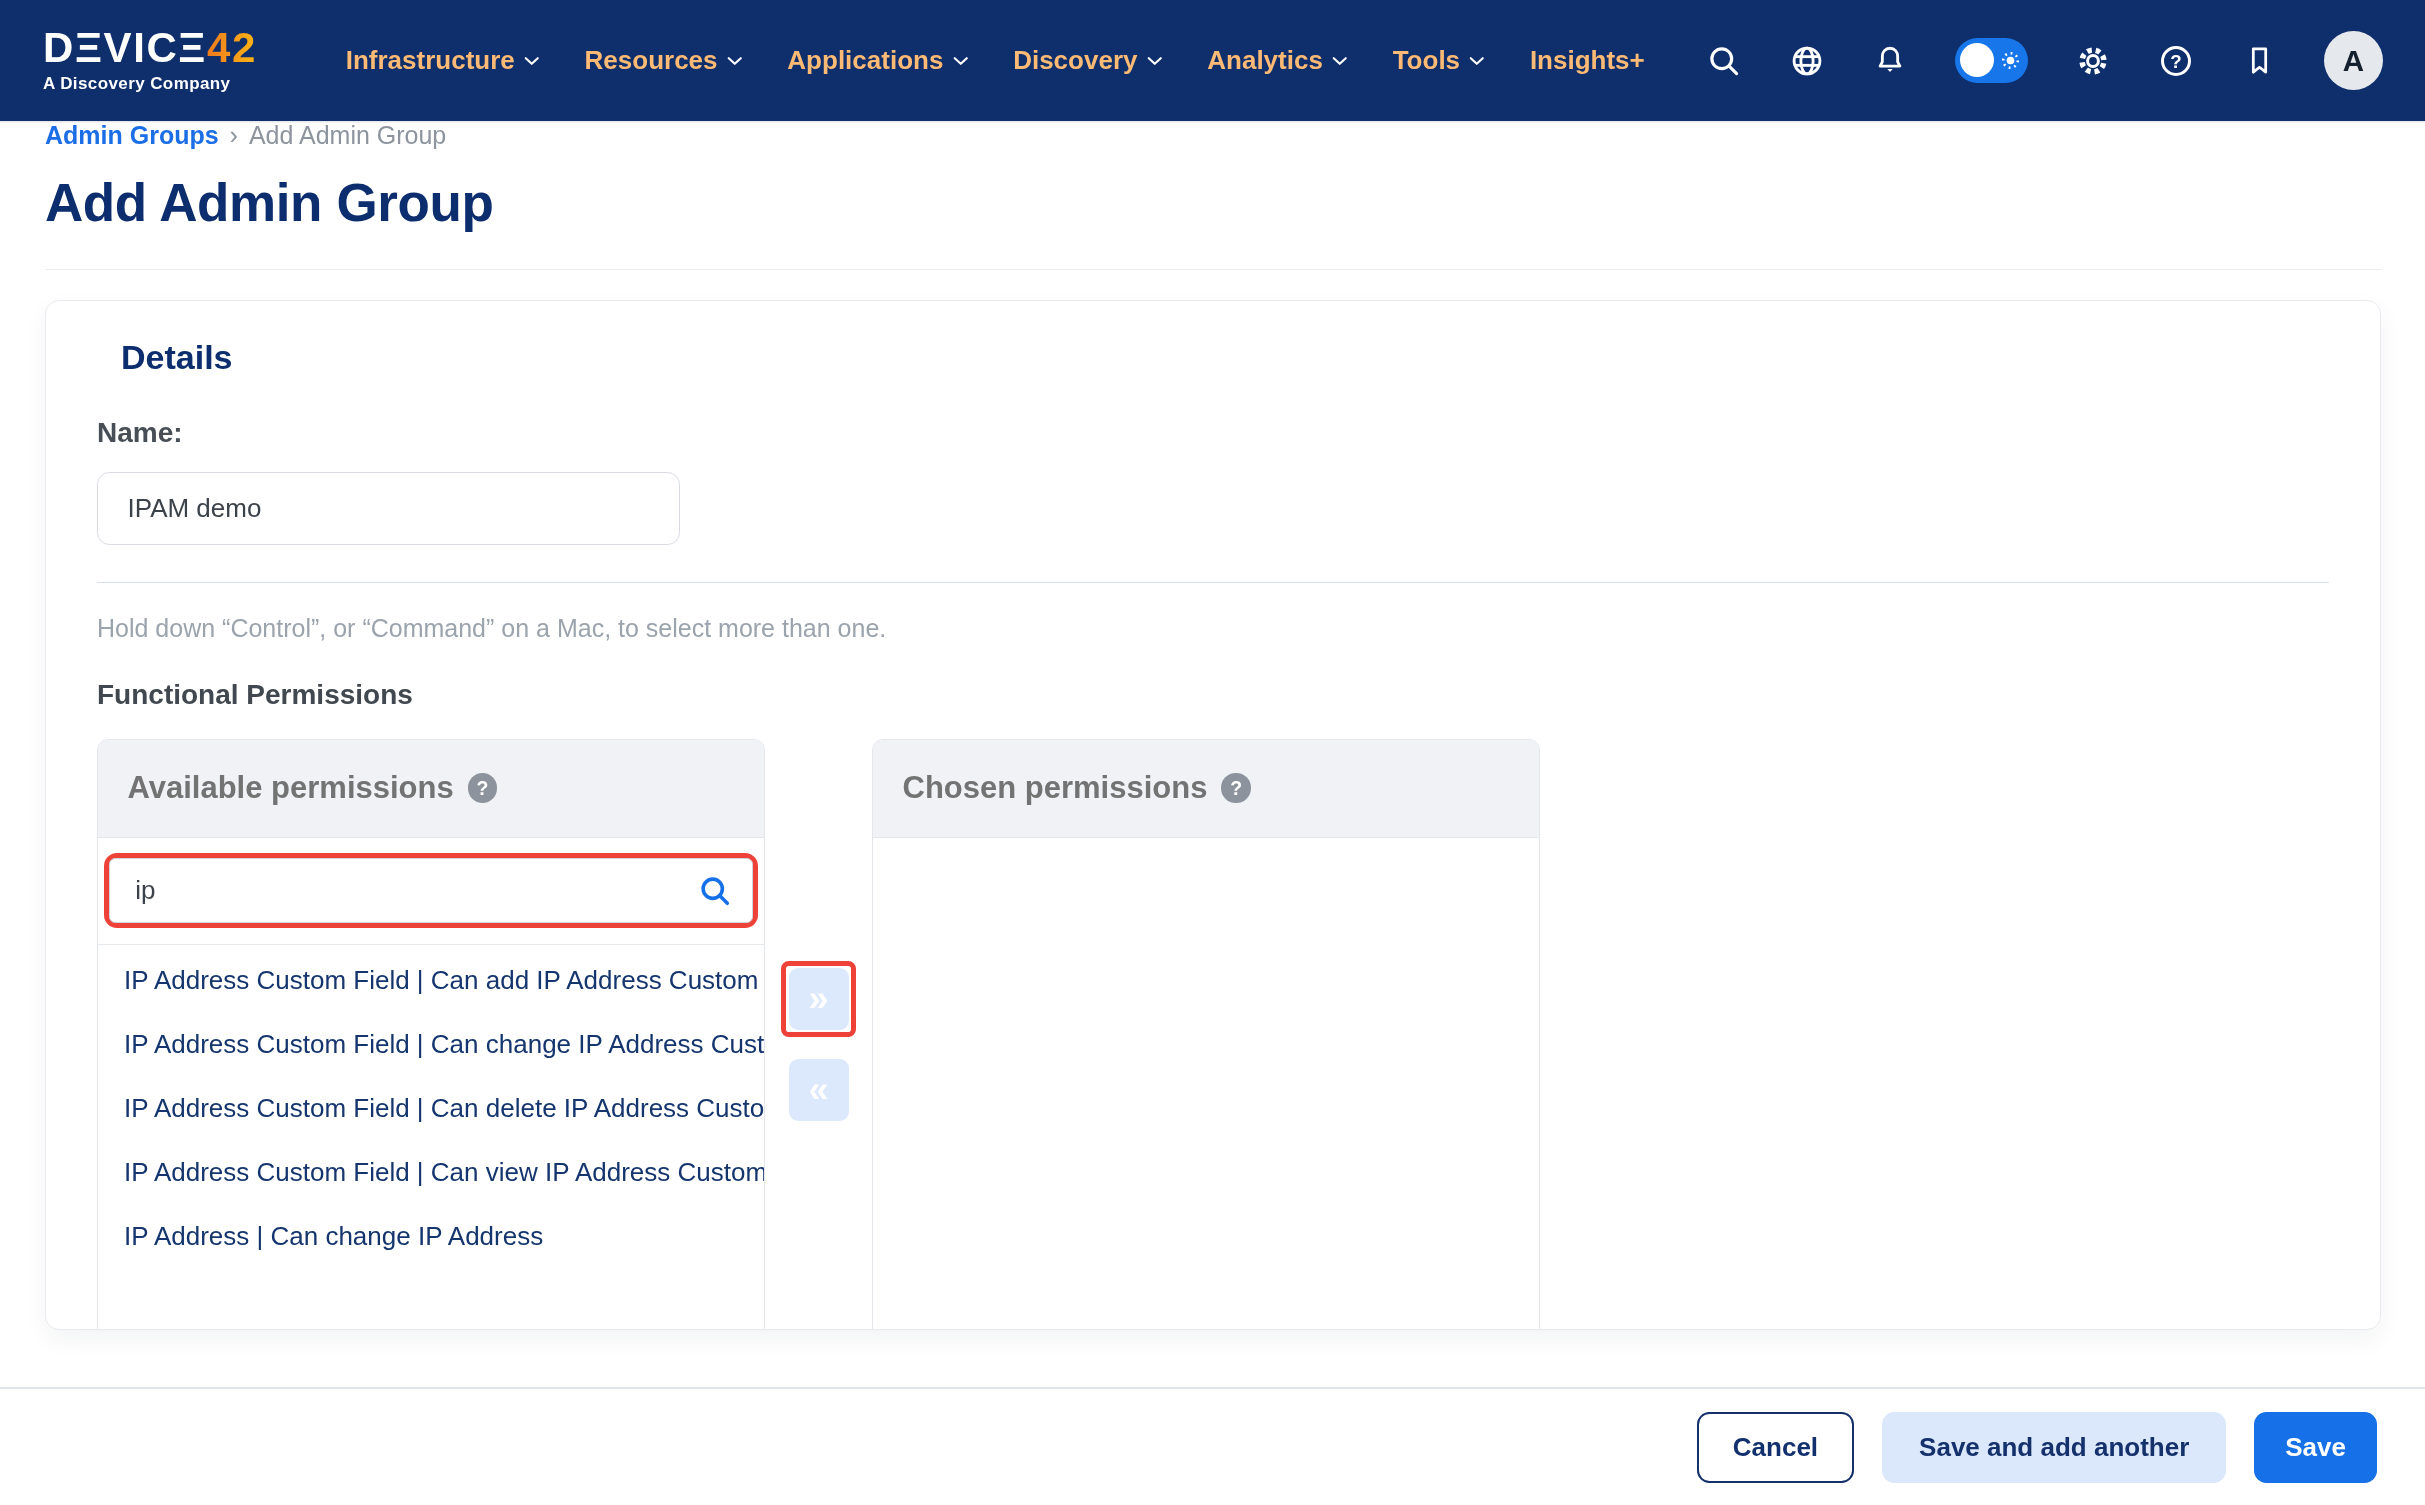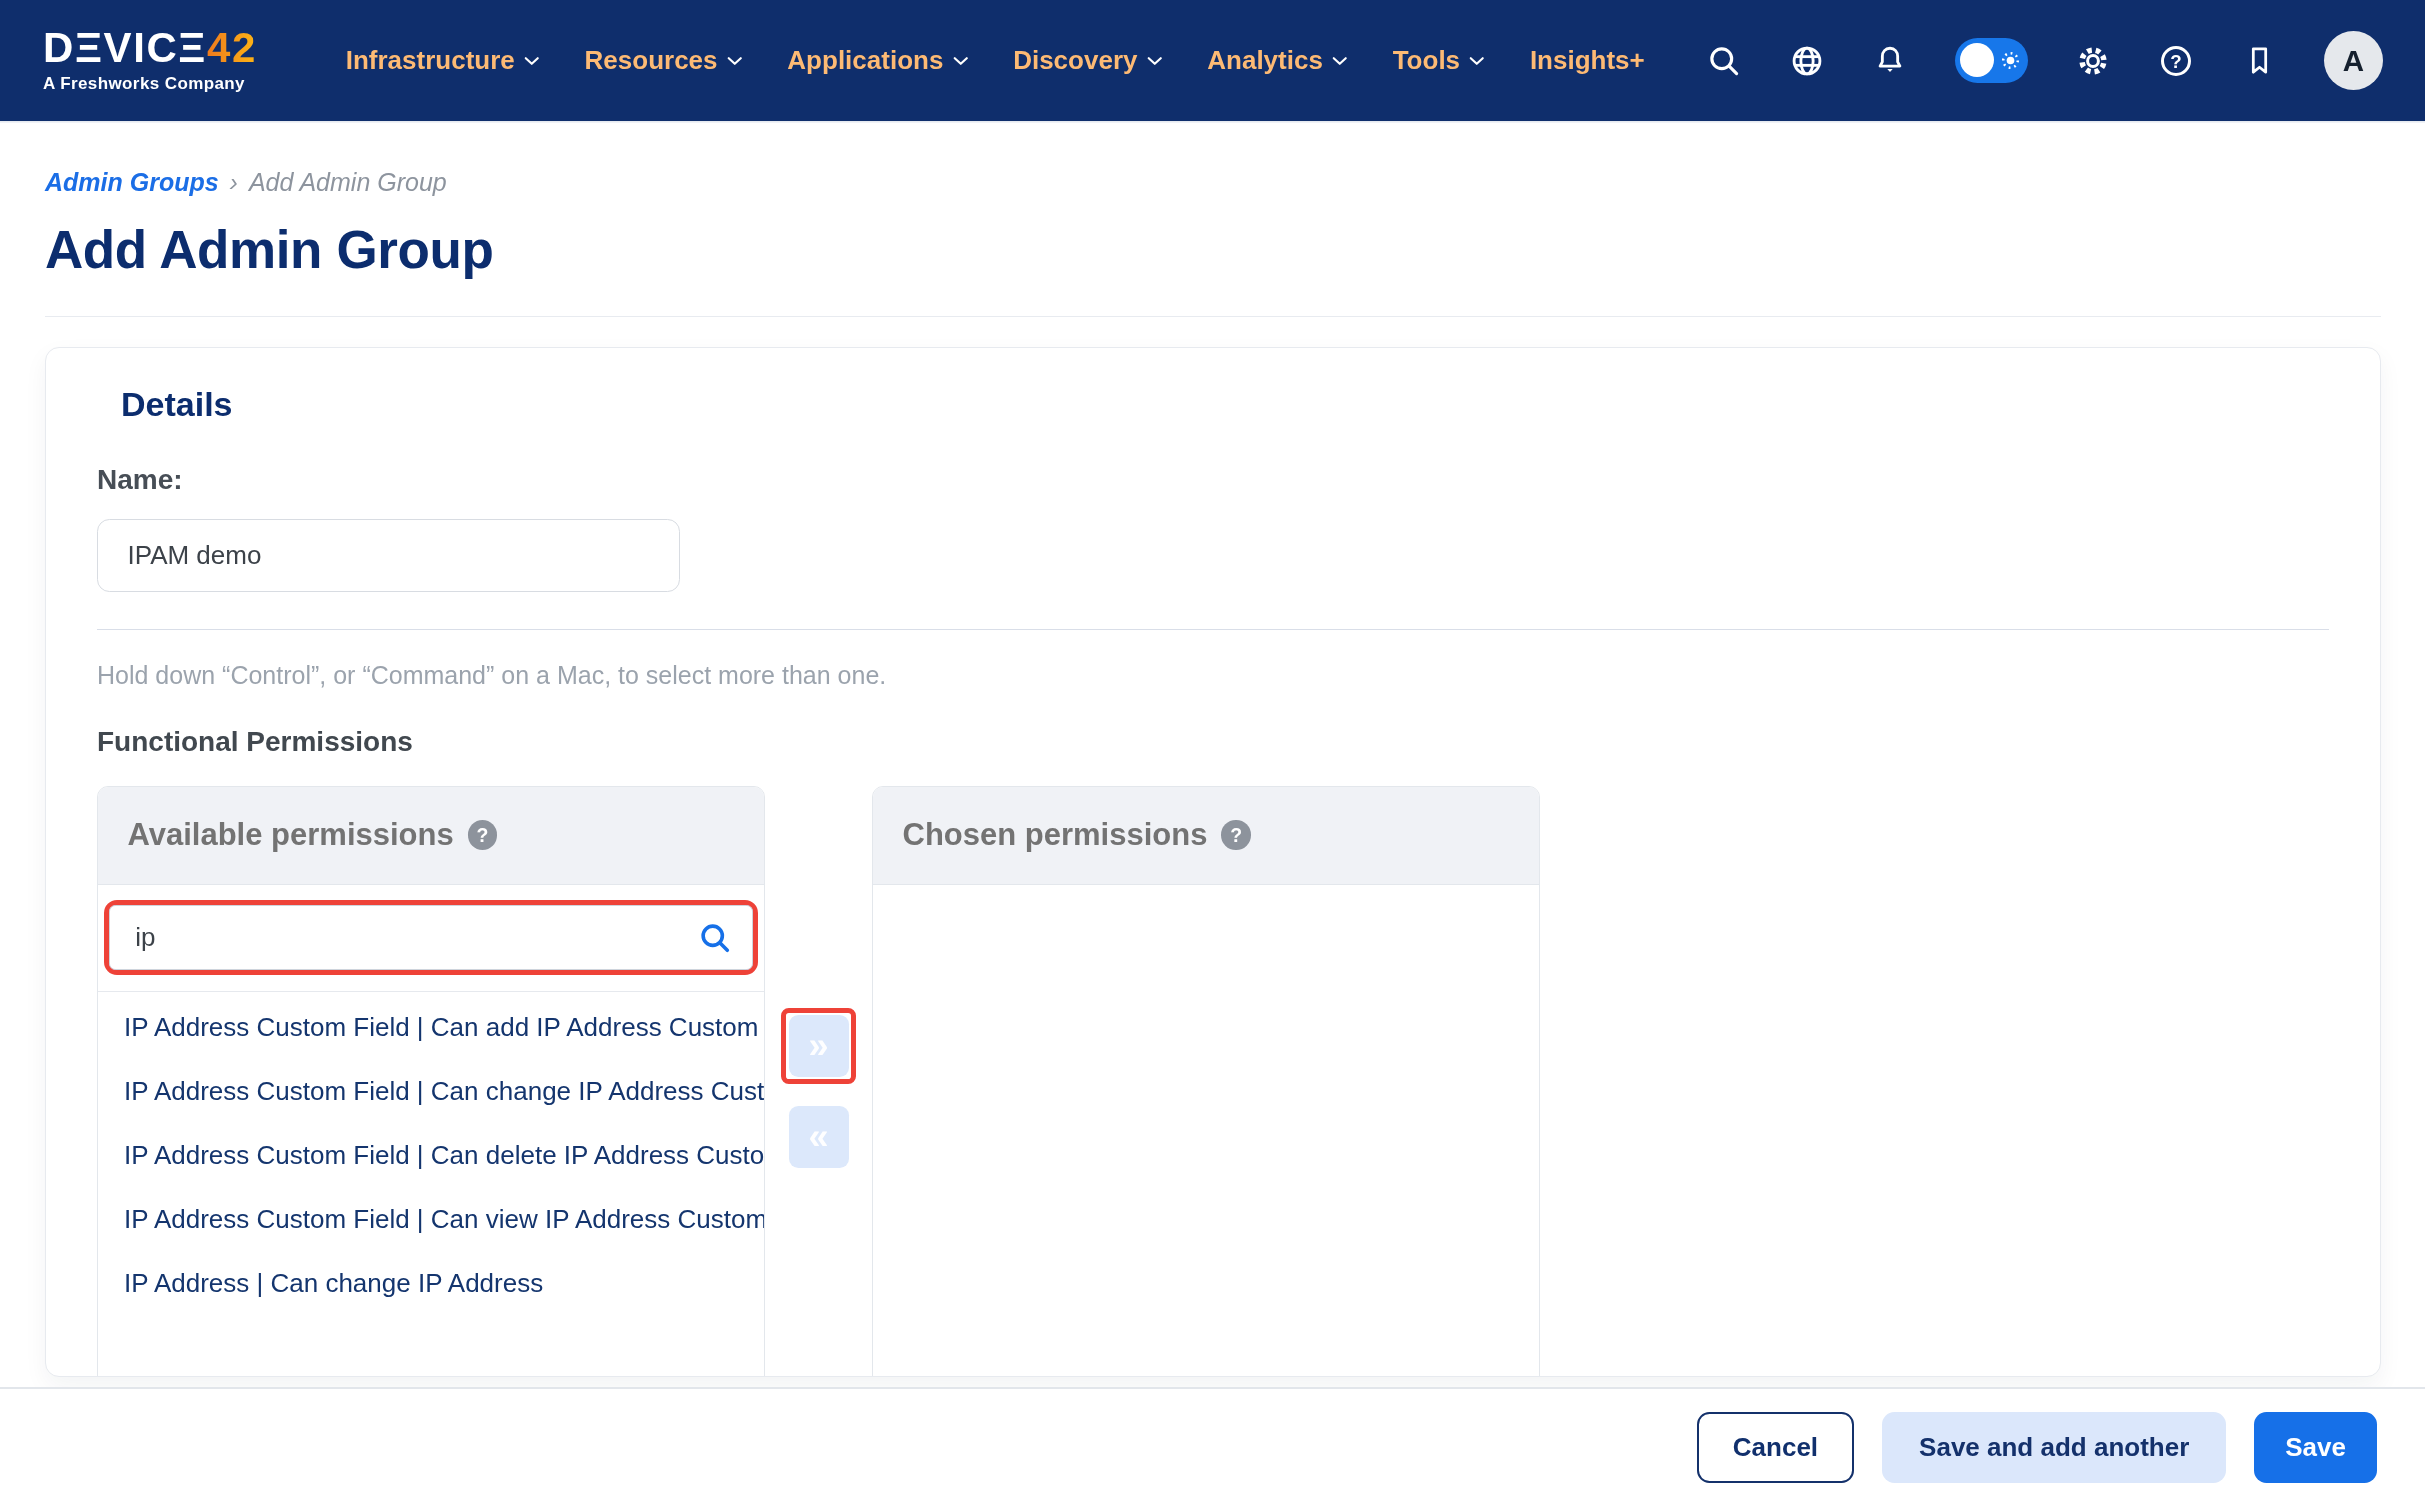--- a/index.html
+++ b/index.html
@@ -20,21 +20,21 @@
   .nav-right { margin-left:auto; display:flex; align-items:center; gap:47px; }
   .nav-icon { width:36px; height:36px; display:flex; align-items:center; justify-content:center; cursor:pointer; }
   .toggle { width:73px; height:45px; border-radius:22.5px; background:#1777ea; position:relative; cursor:pointer; }
   .toggle .knob { position:absolute; left:5.4px; top:5.4px; width:34px; height:34px; border-radius:50%; background:#ffffff; }
   .toggle svg { position:absolute; right:6.2px; top:11px; }
   .avatar { width:59px; height:59px; border-radius:50%; background:#e5e8ec; color:#15202e;
             font-size:29.5px; font-weight:700; display:flex; align-items:center; justify-content:center; cursor:pointer; }
 
   
   main { padding:0 45px; }
-  .breadcrumb { margin-top:47px; font-size:25px; display:flex; gap:11px; align-items:baseline;font-style:italic; }
+  .breadcrumb { font-size:25px; display:flex; gap:11px; align-items:baseline; }
   .breadcrumb .crumb-link { color:#1b6ee6; font-weight:600; cursor:pointer; }
   .breadcrumb .sep, .breadcrumb .crumb-current { color:#8d949e; font-weight:500; }
   h1.page-title { margin-top:22px; font-size:53px; font-weight:800; color:#0c2d6e; letter-spacing:-0.4px; }
   .head-divider { margin-top:36px; border:0; border-top:1.6px solid #e8ebf0; }
 
   
   .card { margin-top:29.5px; background:#ffffff; border:1.6px solid #e7eaef; border-radius:14px;
           box-shadow:0 9.3px 23px rgba(20,30,60,.05); padding:37px 51px 0; height:1030px; overflow:hidden; }
   .section-title { font-size:34px; font-weight:700; color:#0c2d6e;margin-left:24px; }
   .field-label { margin-top:40px; font-size:28px; font-weight:700; color:#474e56; }
@@ -81,21 +81,21 @@
   .btn-cancel { padding:0 34px; background:#ffffff; border:2.3px solid #14316b; color:#11306d; }
   .btn-save-add { padding:0 37px; background:#dbe7fb; border:0; color:#14316b; }
   .btn-save { padding:0 31px; background:#1670e8; border:0; color:#ffffff; }
 </style>
 </head>
 <body>
 
 <header class="topnav">
   <div class="logo">
     <div class="brand"><span>DΞVICΞ</span><span class="accent">42</span></div>
-    <div class="tagline">A Freshworks Company</div>
+    <div class="tagline">A Discovery Company</div>
   </div>
 
   <nav class="nav-menu">
       <div class="nav-item">
         <span>Infrastructure</span>
         <svg viewBox="0 0 22 14" width="15.5" height="10">
           <path d="M2.5 3 L11 11 L19.5 3" fill="none" stroke="#fff" stroke-width="3" stroke-linecap="round" stroke-linejoin="round"></path>
         </svg>
       </div>
       <div class="nav-item">

